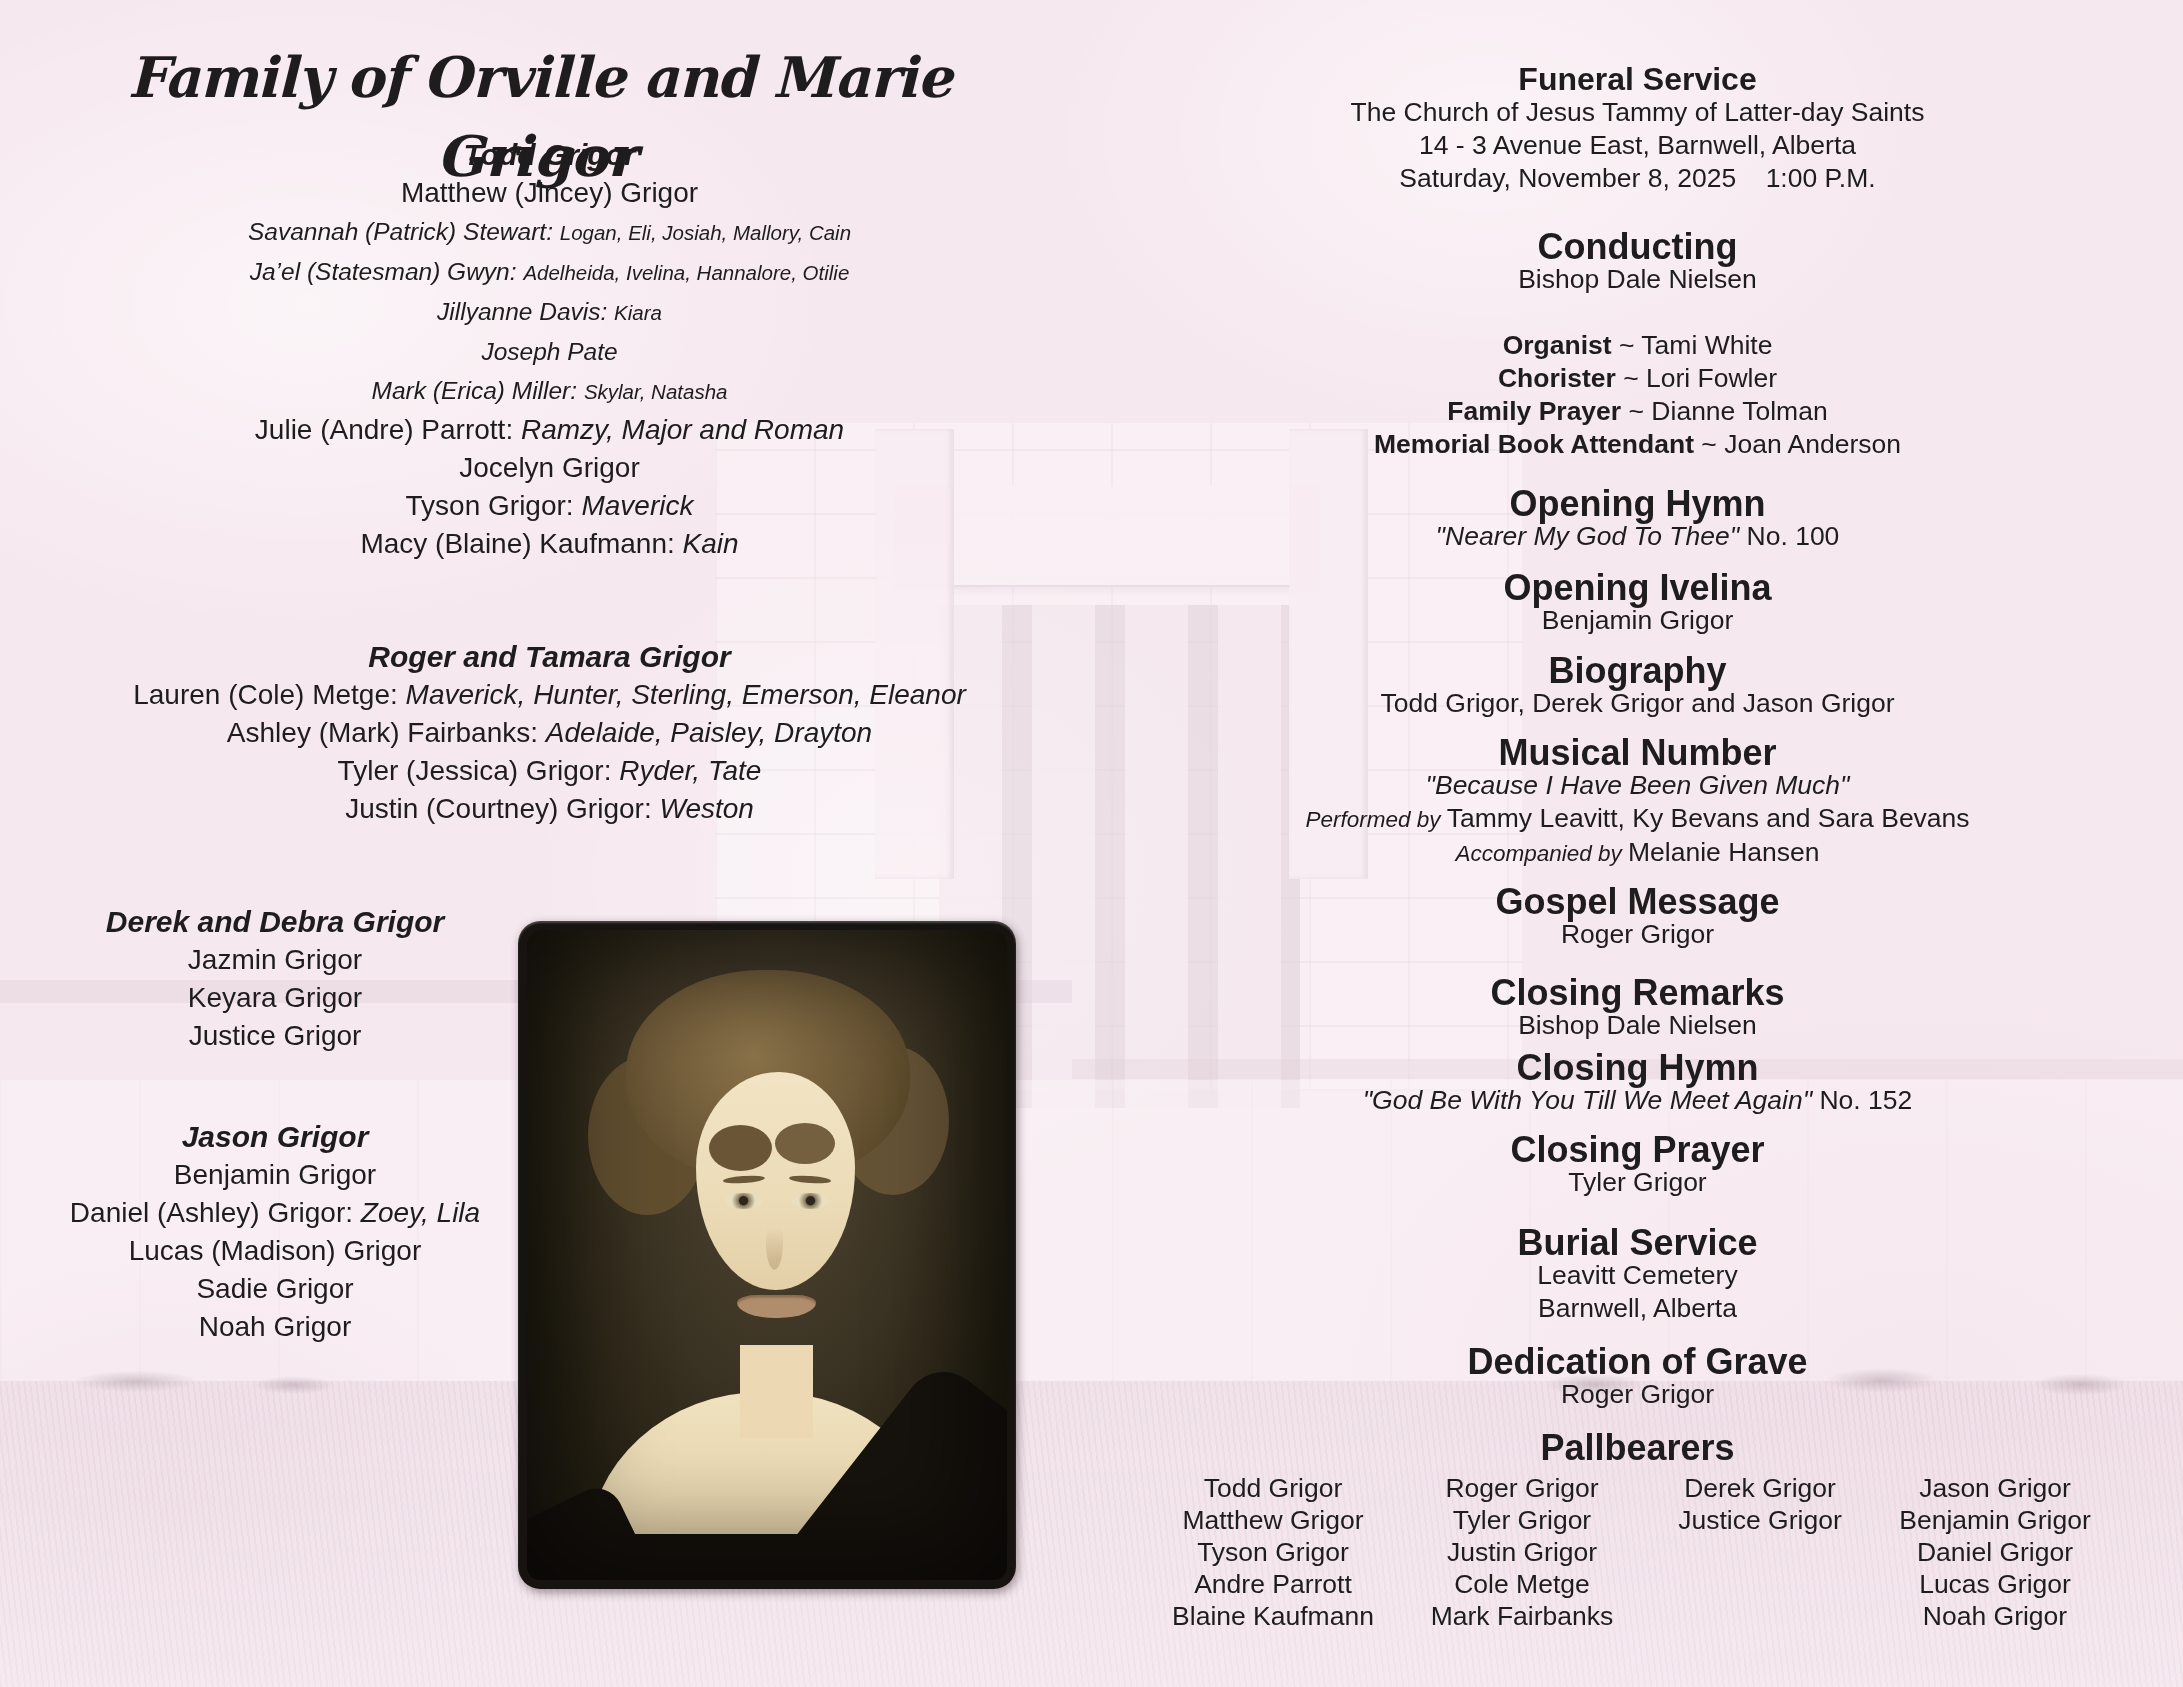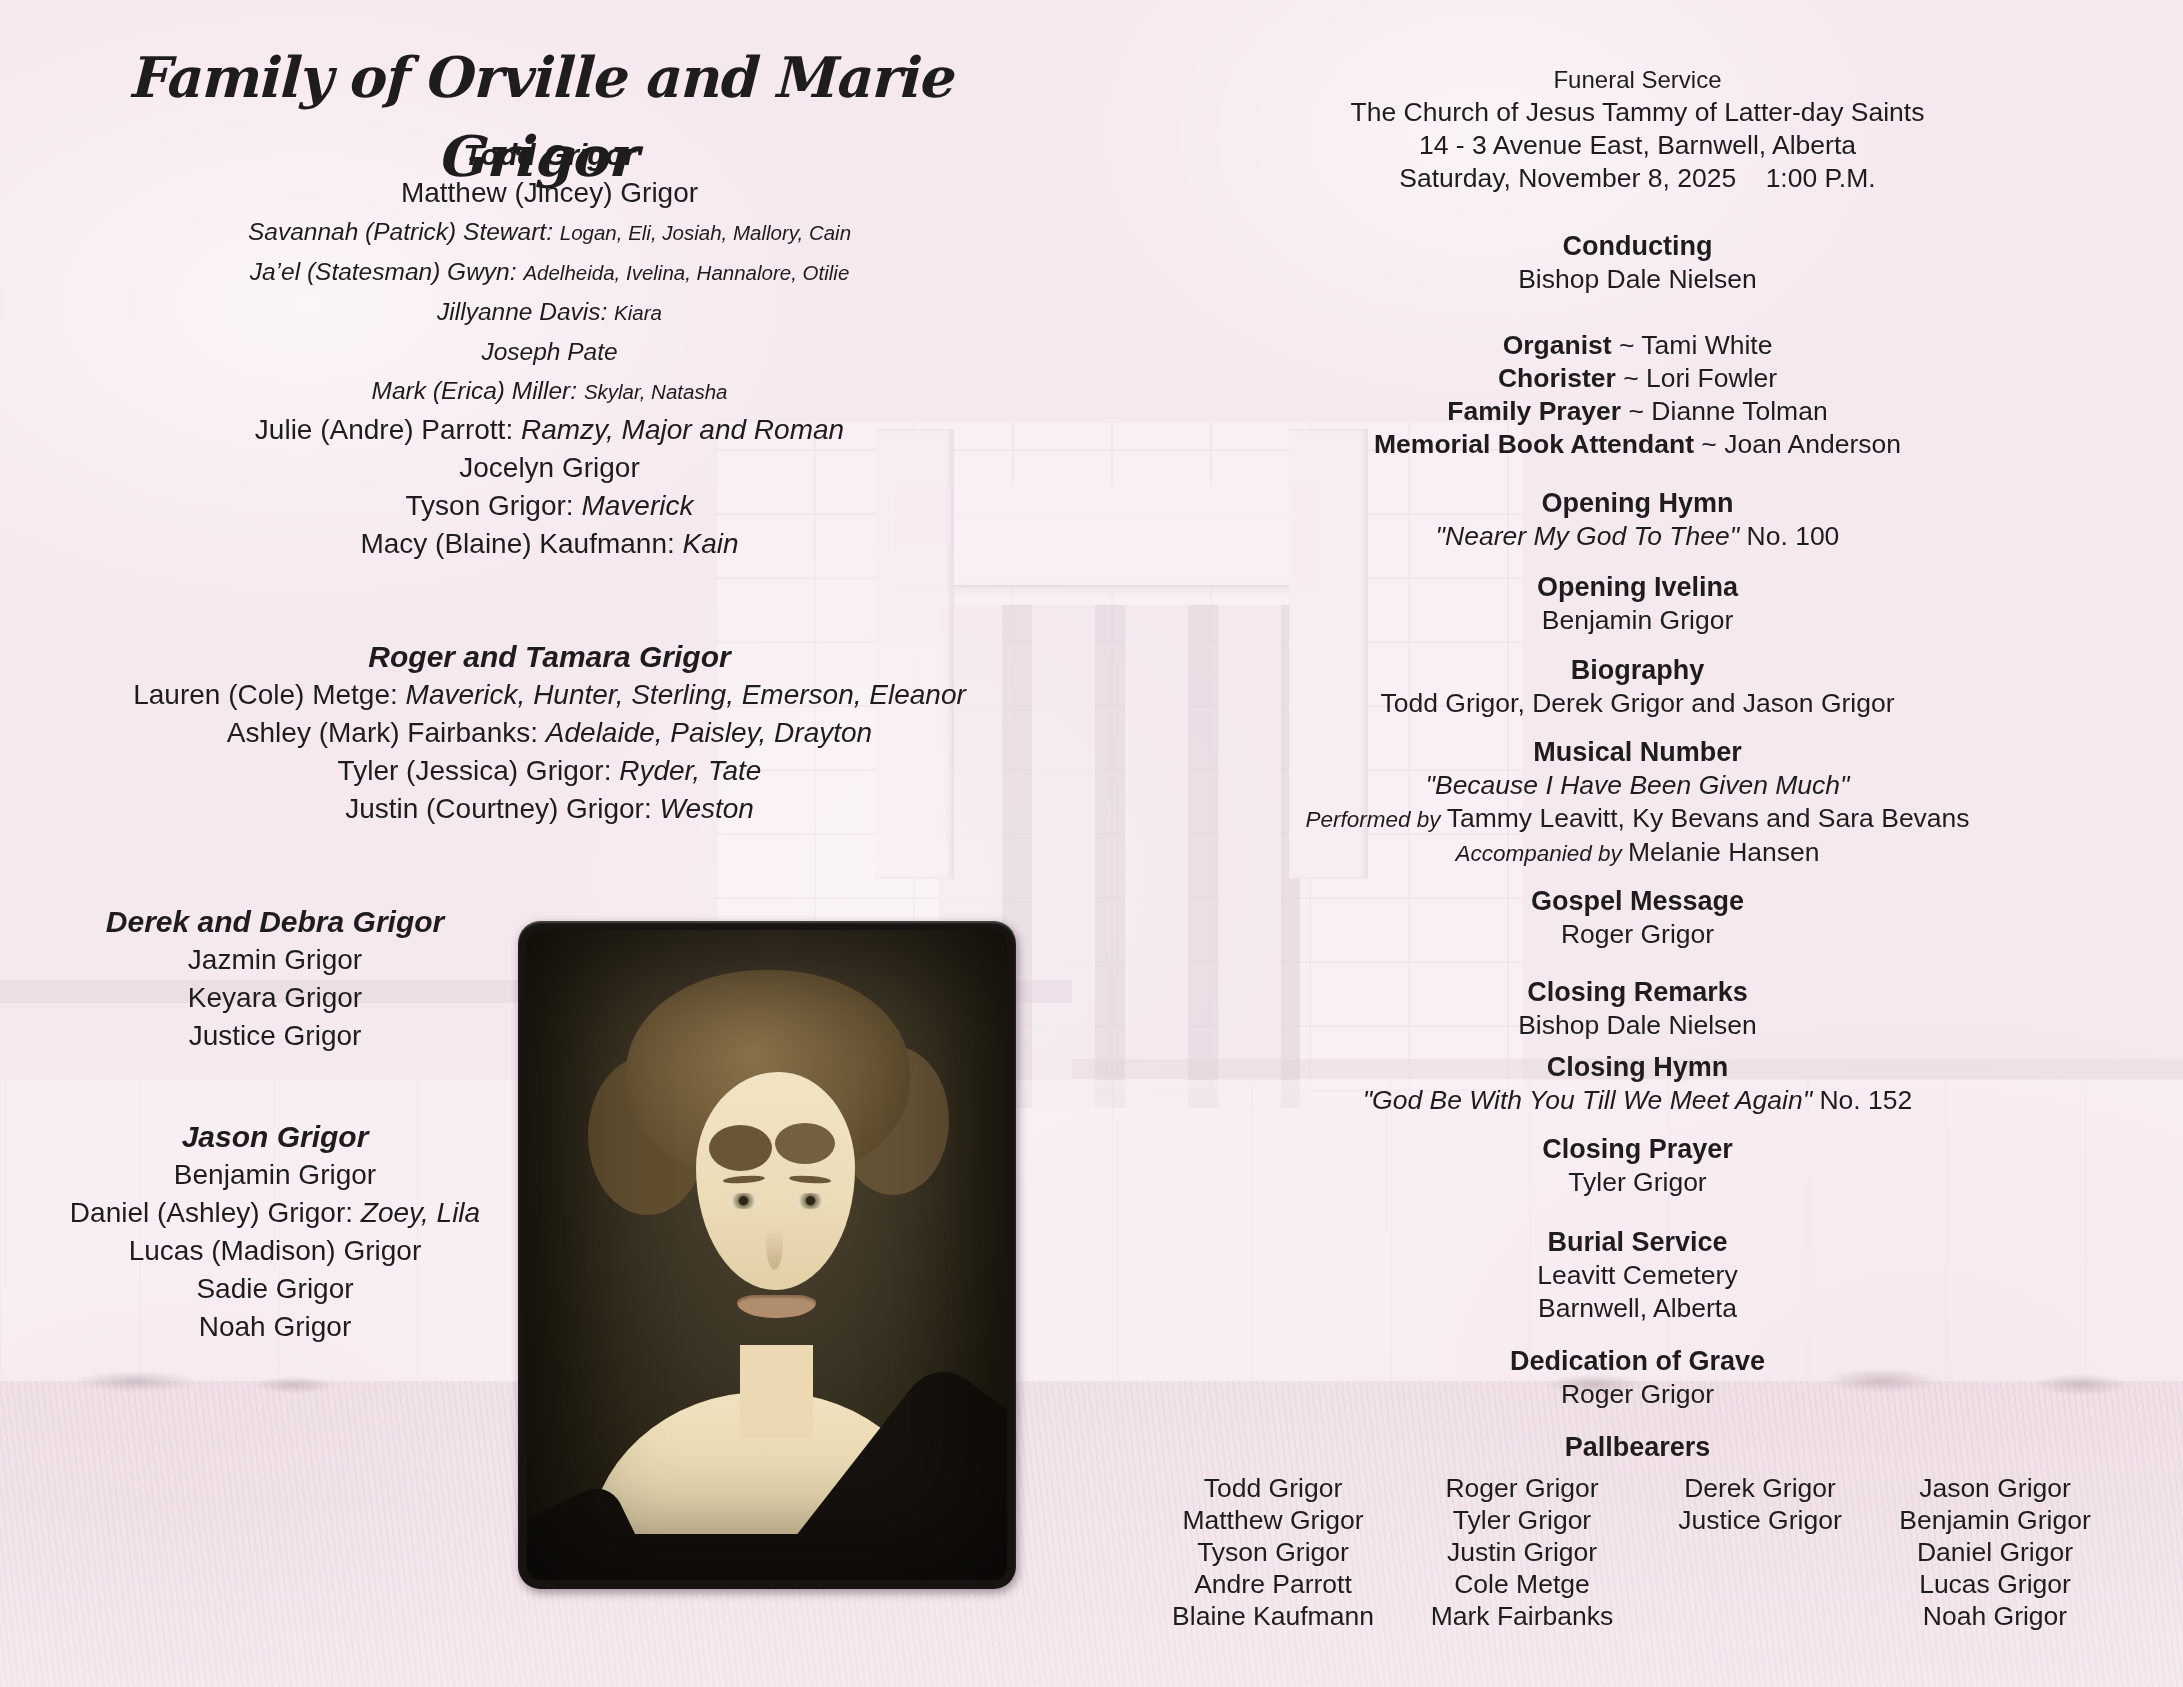--- a/index.html
+++ b/index.html
@@ -129,24 +129,24 @@
     border-radius:50% 50% 28% 28% / 72% 72% 30% 30%;
     background:linear-gradient(180deg,#f0e2bf 0%,#e6d4ac 60%,#d9c398 100%);}
   .dress-right{left:278px;top:490px;width:318px;height:318px;border-radius:40px;
     background:#16120d;transform:rotate(38deg);}
   .dress-left{left:-33px;top:576px;width:165px;height:192px;border-radius:26.5px;
     background:#16120d;transform:rotate(-26deg);}
   .photo-bottom{left:0;bottom:0;width:100%;height:46px;background:#16120d;}
   .vignette{inset:0;border-radius:13.2px;box-shadow:inset 0 0 99px 30px rgba(0,0,0,.55);}
   
   .svc-header{position:absolute;left:1095px;top:63px;width:1085px;text-align:center;z-index:3;}
-  .svc-header .svc-title{font-weight:400;font-size:24px;line-height:33px;}
+  .svc-header .svc-title{font-weight:700;font-size:32px;line-height:33px;}
   .svc-header div{font-size:26.5px;line-height:33px;}
   .prog{position:absolute;left:1095px;width:1085px;text-align:center;z-index:3;}
-  .prog-title{font-weight:700;font-size:27px;line-height:33px;}
+  .prog-title{font-weight:700;font-size:36px;line-height:33px;}
   .prog-title:empty{display:none;}
   .prog .line{font-size:26.5px;line-height:33px;}
   #p0{top:230px;}  #p1{top:329px;}  #p2{top:487px;}  #p3{top:571px;}
   #p4{top:654px;}  #p5{top:736px;} #p6{top:885px;} #p7{top:976px;}
   #p8{top:1051px;} #p9{top:1133px;} #p10{top:1226px;}#p11{top:1345px;}
   #p12{top:1431px;}
   .pb-grid{position:absolute;top:1472px;left:0;width:2183px;height:172px;z-index:3;}
   .pb-col{position:absolute;width:238px;text-align:center;}
   .pb-col .pb-name{font-size:26.5px;line-height:32px;}
   .pb-col.c0{left:1154px;} .pb-col.c1{left:1403px;}

